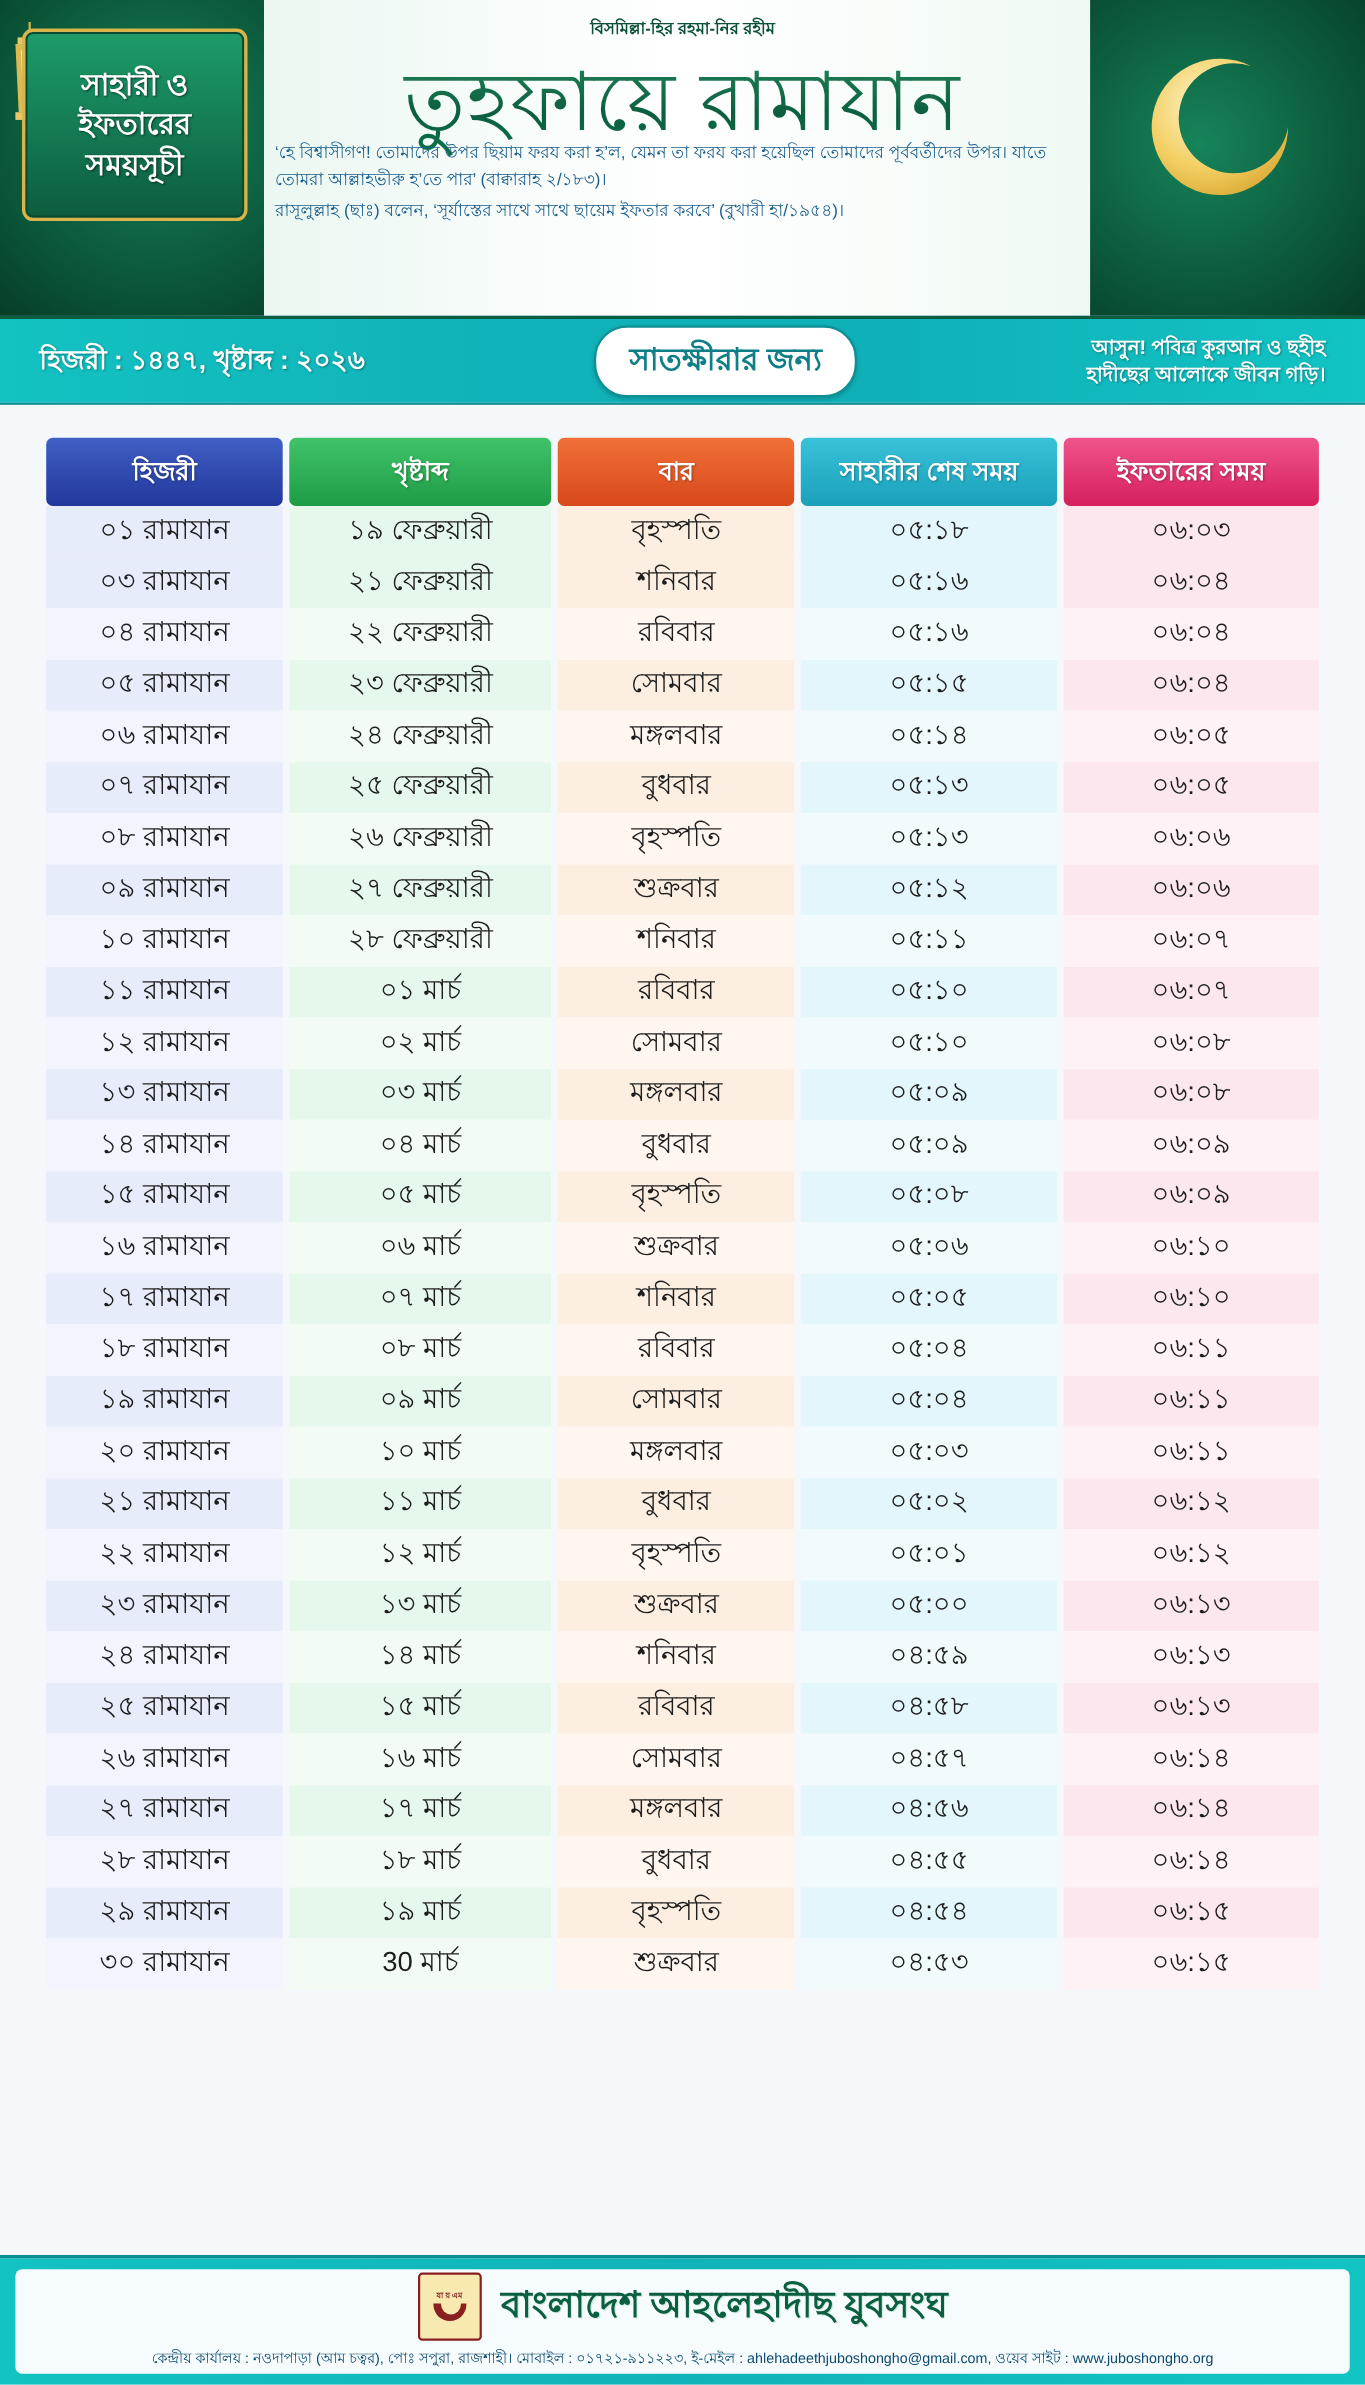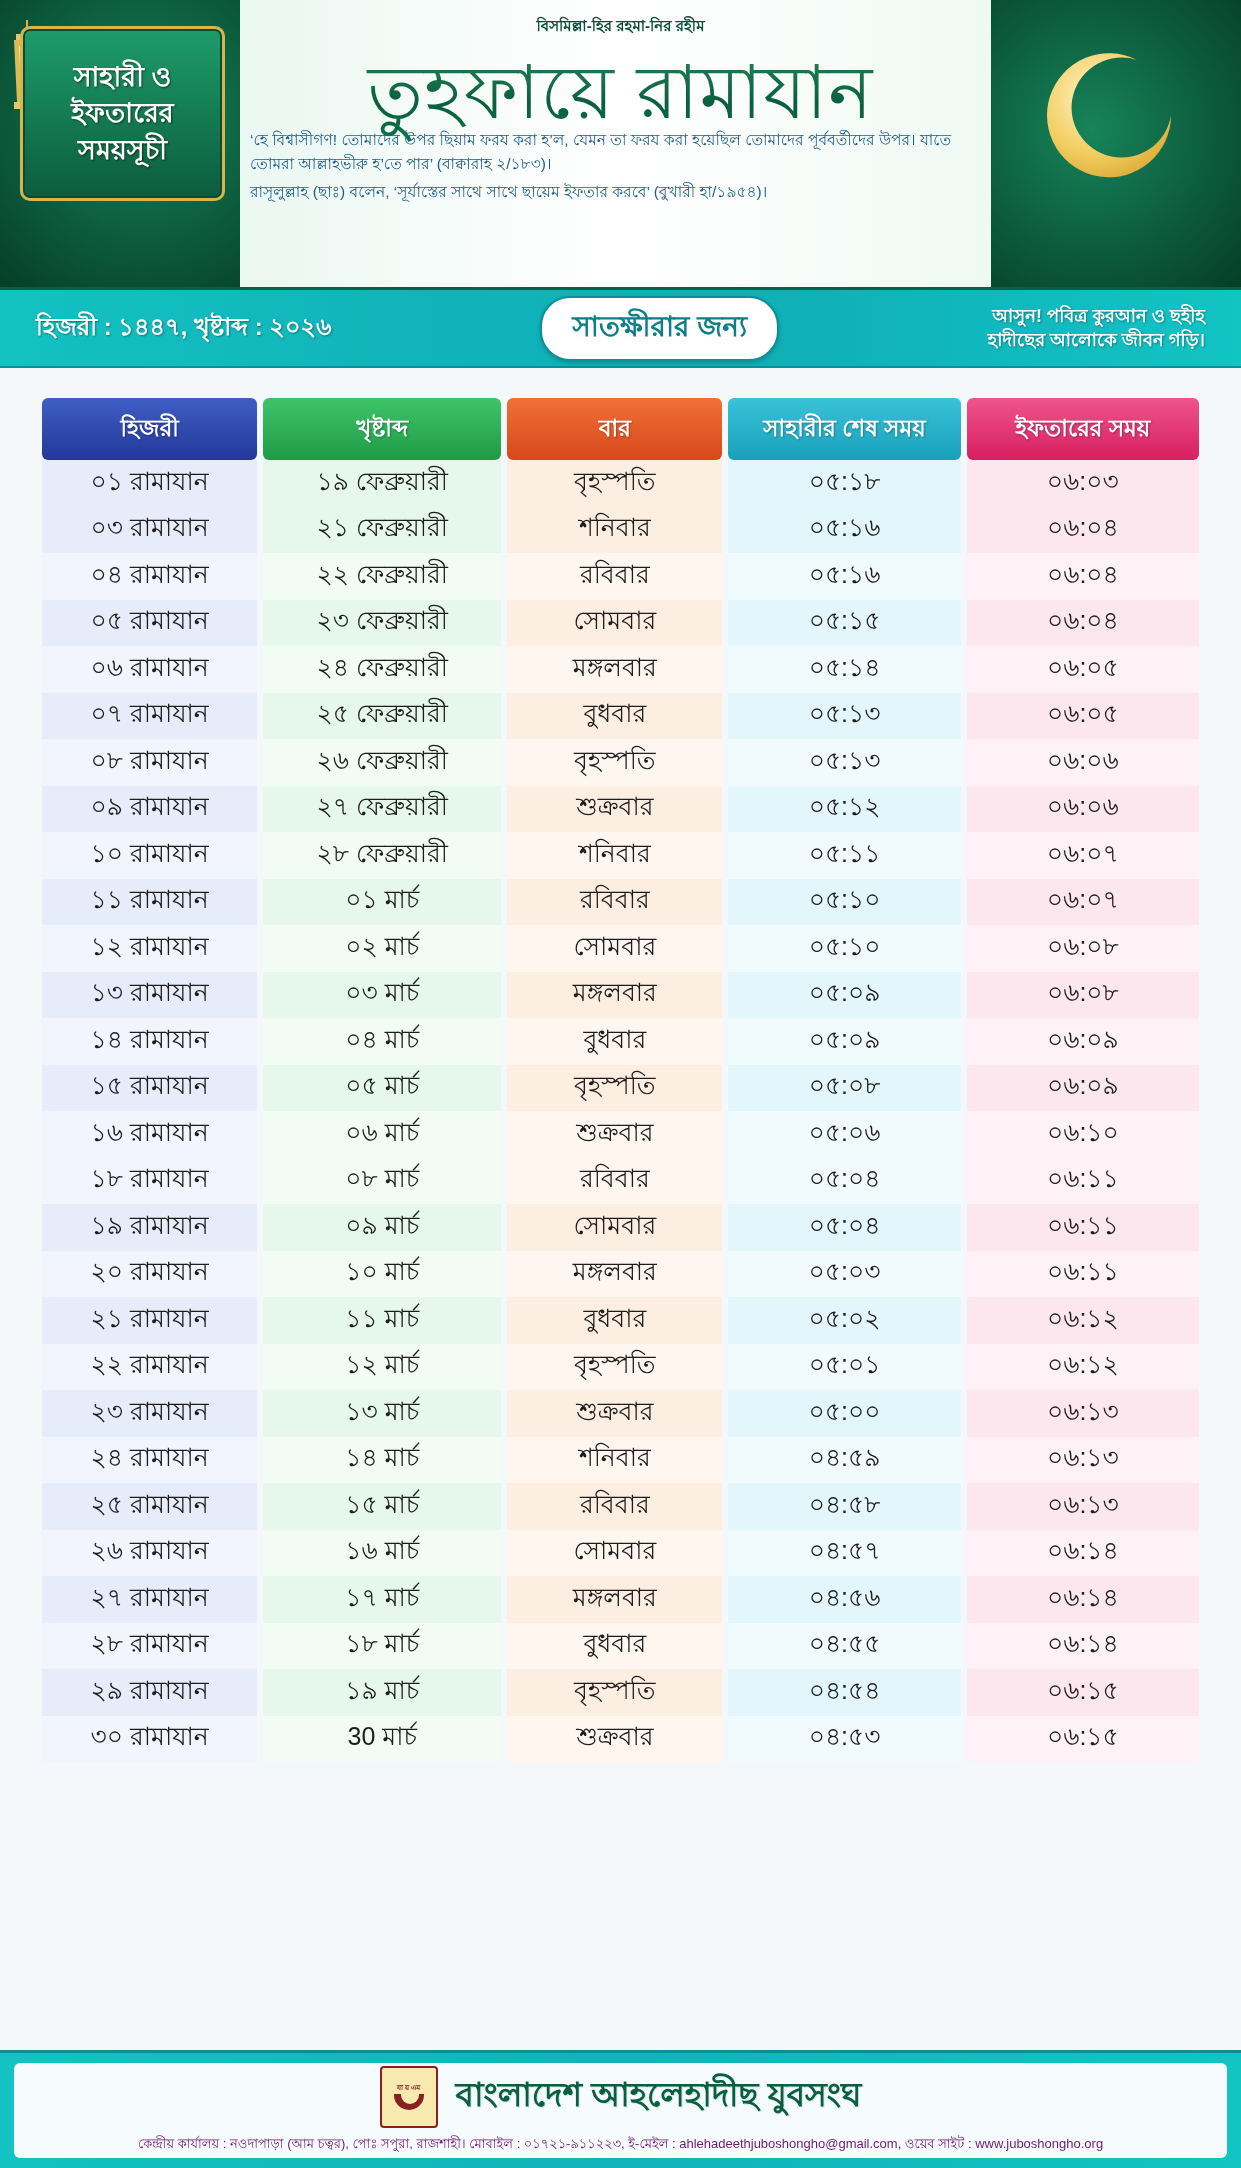--- a/index.html
+++ b/index.html
@@ -127,21 +127,21 @@
   .org-row { display: flex; align-items: center; gap: 18px; }
   .org-logo {
     width: 58px; height: 62px; background: #f8e9b0; border: 2px solid #8a1f1f;
     border-radius: 4px; position: relative; display:flex; align-items:center; justify-content:center;
     flex-direction: column;
   }
   .org-logo .tiny { font-size: 7px; color:#7a1a1a; font-weight: bold; line-height:1.1; }
   .org-logo .crescent { width: 30px; height: 16px; margin-top:2px; border-radius: 0 0 30px 30px; background:#8a1f1f; position: relative;}
   .org-logo .crescent:after{content:"";position:absolute;left:7px;top:-4px;width:18px;height:14px;border-radius:0 0 20px 20px;background:#f8e9b0;}
   .org-name { font-size: 33px; font-weight: bold; color: #0b5e3f; text-shadow: 1px 1px 0 #cfe9dd; }
-  .org-contact { margin-top: 6px; font-size: 13px; color: #701a75; }
+  .org-contact { margin-top: 6px; font-size: 13px; color: #0c4a6e; }
 </style>
 </head>
 <body>
 
 <div class="page">
 
   <div class="header">
     <div class="hdr-left-panel"></div>
     <div class="hdr-right-panel"></div>
 
@@ -299,20 +299,27 @@
             <td class="c3">০৫:০৮</td>
             <td class="c4">০৬:০৯</td>
           </tr>
           <tr class="alt">
             <td class="c0">১৬ রামাযান</td>
             <td class="c1">০৬ মার্চ</td>
             <td class="c2">শুক্রবার</td>
             <td class="c3">০৫:০৬</td>
             <td class="c4">০৬:১০</td>
           </tr>
+          <tr>
+            <td class="c0">১৭ রামাযান</td>
+            <td class="c1">০৭ মার্চ</td>
+            <td class="c2">শনিবার</td>
+            <td class="c3">০৫:০৫</td>
+            <td class="c4">০৬:১০</td>
+          </tr>
           <tr class="alt">
             <td class="c0">১৮ রামাযান</td>
             <td class="c1">০৮ মার্চ</td>
             <td class="c2">রবিবার</td>
             <td class="c3">০৫:০৪</td>
             <td class="c4">০৬:১১</td>
           </tr>
           <tr>
             <td class="c0">১৯ রামাযান</td>
             <td class="c1">০৯ মার্চ</td>

